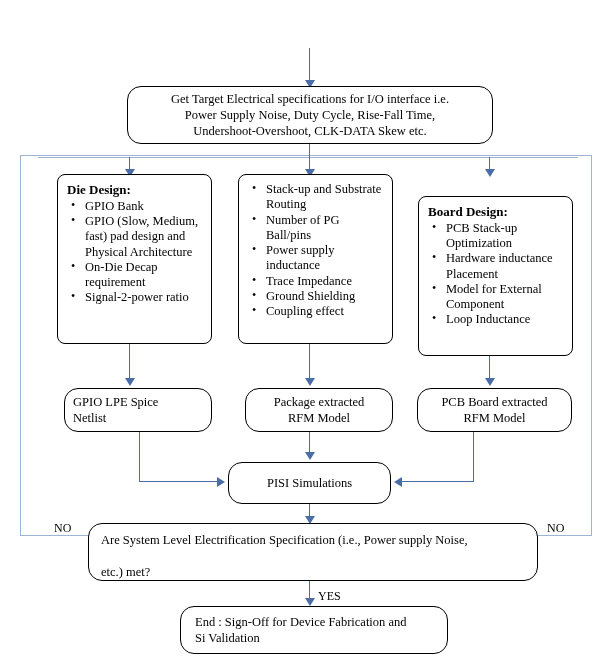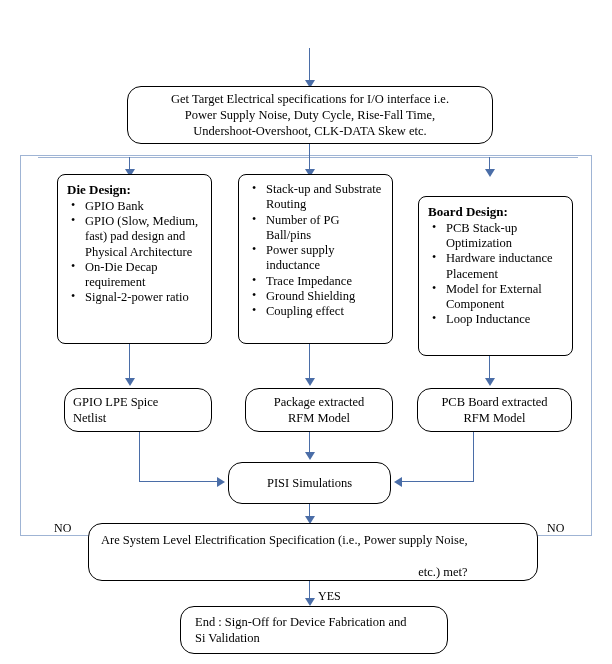--- a/index.html
+++ b/index.html
@@ -225,21 +225,21 @@
   <div class="ln h" style="left:402px; top:481px; width:72px;"></div>
   <div class="arrow-l" style="left:394px; top:477px;"></div>
 
   <div class="box" style="left:228px; top:462px; width:163px; height:42px;">
     <span>PISI Simulations</span>
   </div>
 
   <div class="ln v" style="left:309px; top:502px; height:18px;"></div>
   <div class="arrow-d" style="left:305px; top:516px;"></div>
 
-  <div class="box left-align top-align" style="left:88px; top:523px; width:450px; height:58px; padding-left:12px;text-align:right;">
+  <div class="box left-align top-align" style="left:88px; top:523px; width:450px; height:58px; padding-left:12px;">
     <div>
       <span>Are System Level Electrification Specification (i.e., Power supply Noise,</span><br>
       <br>
       <span>etc.) met?</span>
     </div>
   </div>
 
   <div class="ln h pale" style="left:20px; top:535px; width:70px;"></div>
   <span class="lbl" style="left:54px; top:521px;">NO</span>
 

